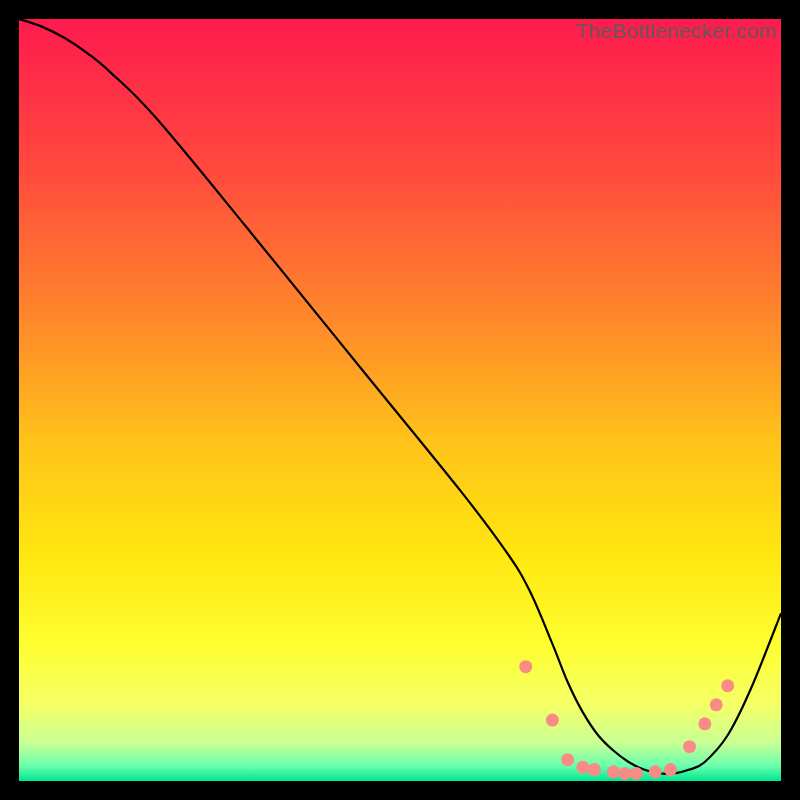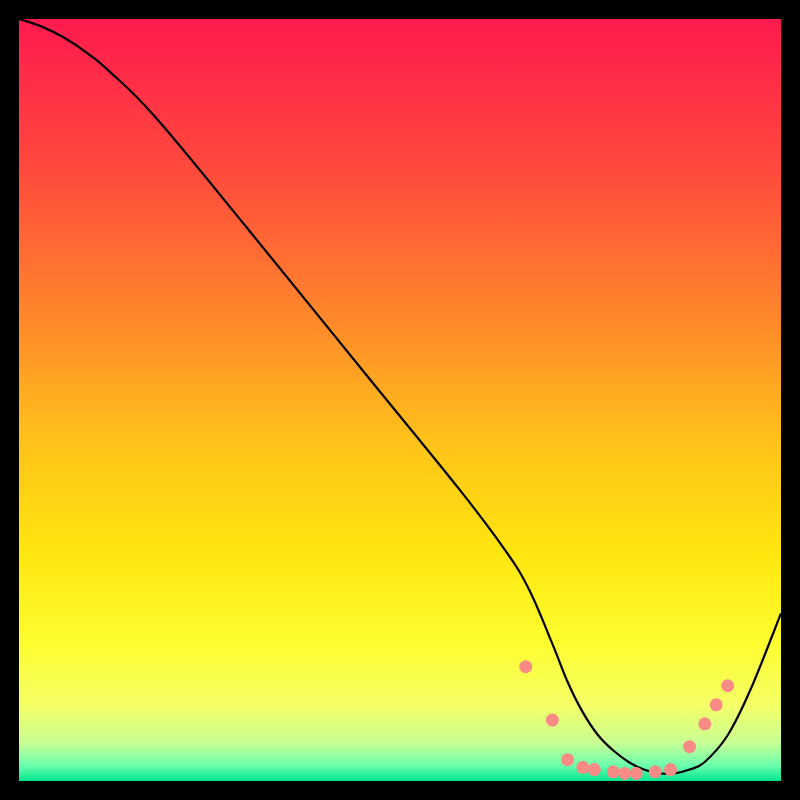--- a/index.html
+++ b/index.html
@@ -67,13 +67,14 @@
         <circle cx="605.7900000000001" cy="754.38" r="6.5" fill="#f98b87"></circle>
         <circle cx="617.22" cy="754.38" r="6.5" fill="#f98b87"></circle>
         <circle cx="636.27" cy="752.856" r="6.5" fill="#f98b87"></circle>
         <circle cx="651.51" cy="750.57" r="6.5" fill="#f98b87"></circle>
         <circle cx="670.5600000000001" cy="727.71" r="6.5" fill="#f98b87"></circle>
         <circle cx="685.8000000000001" cy="704.85" r="6.5" fill="#f98b87"></circle>
         <circle cx="697.23" cy="685.8" r="6.5" fill="#f98b87"></circle>
         <circle cx="708.6600000000001" cy="666.75" r="6.5" fill="#f98b87"></circle>
       </g>
   </svg>
+  <div class="watermark">TheBottlenecker.com</div>
 </div>
 
 </body></html>

